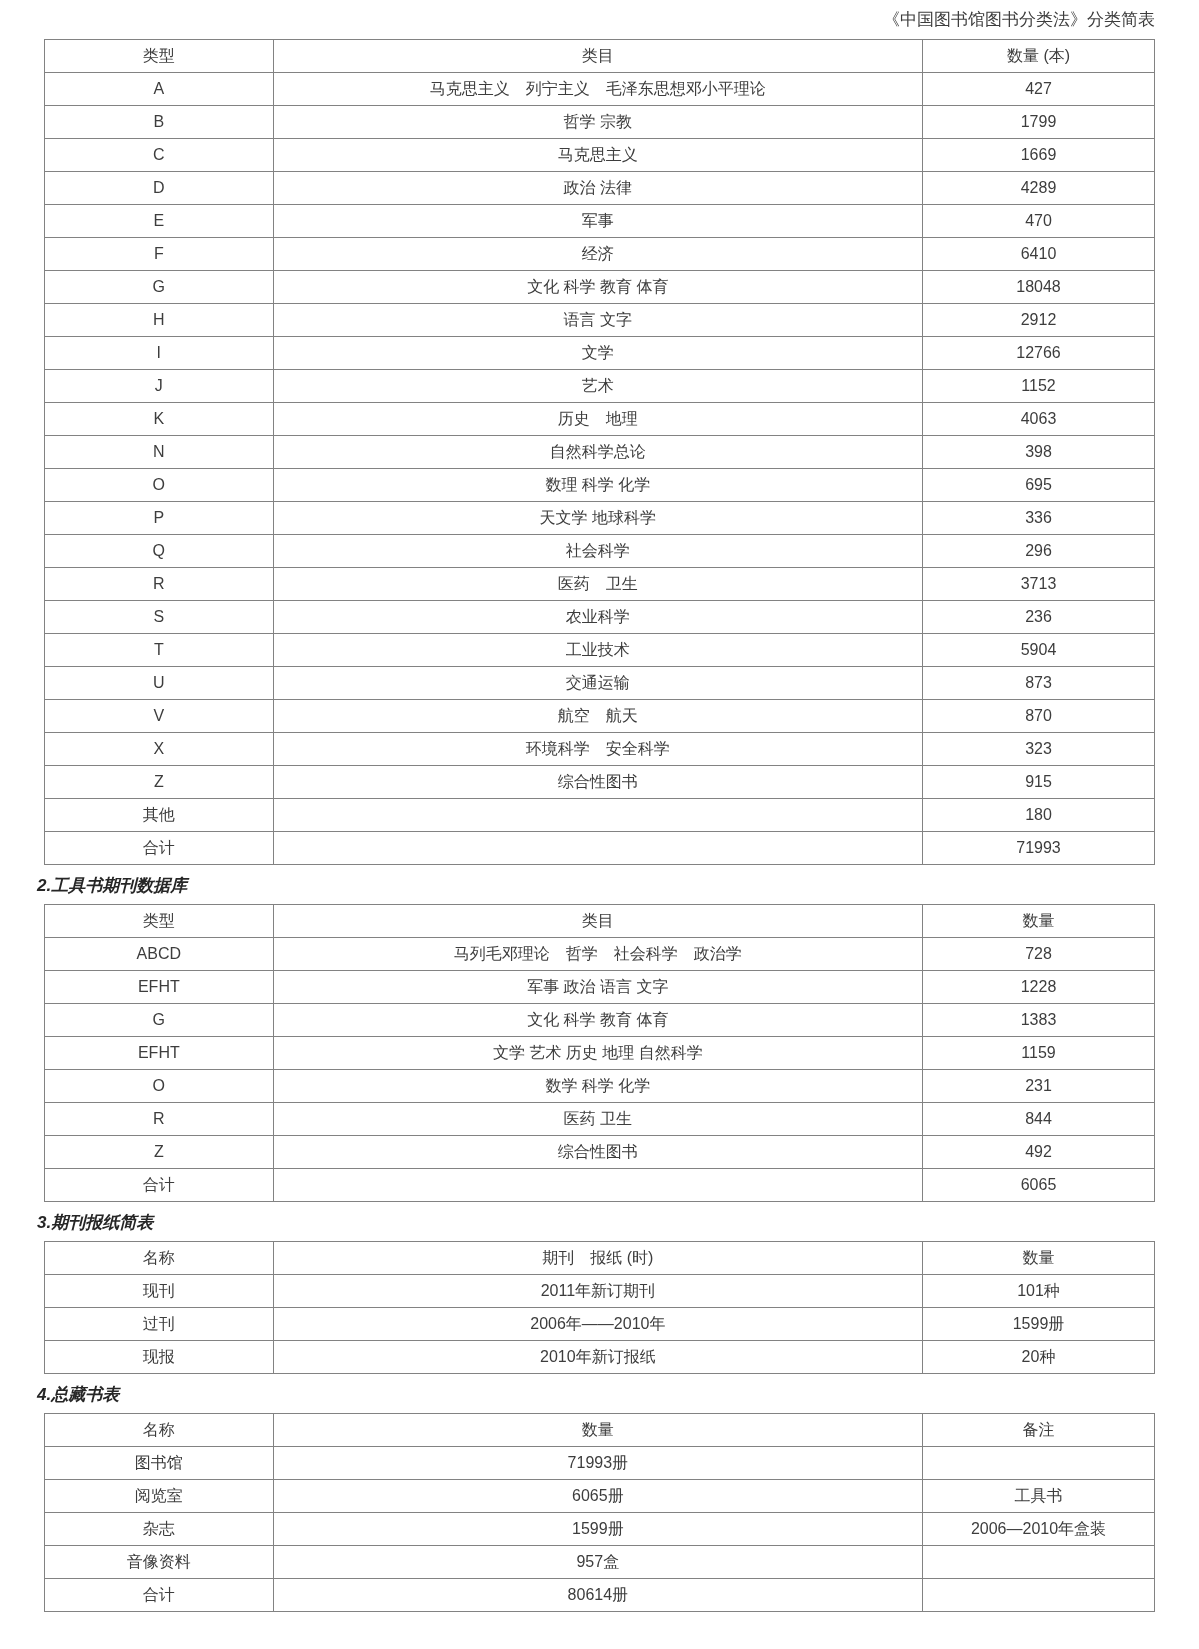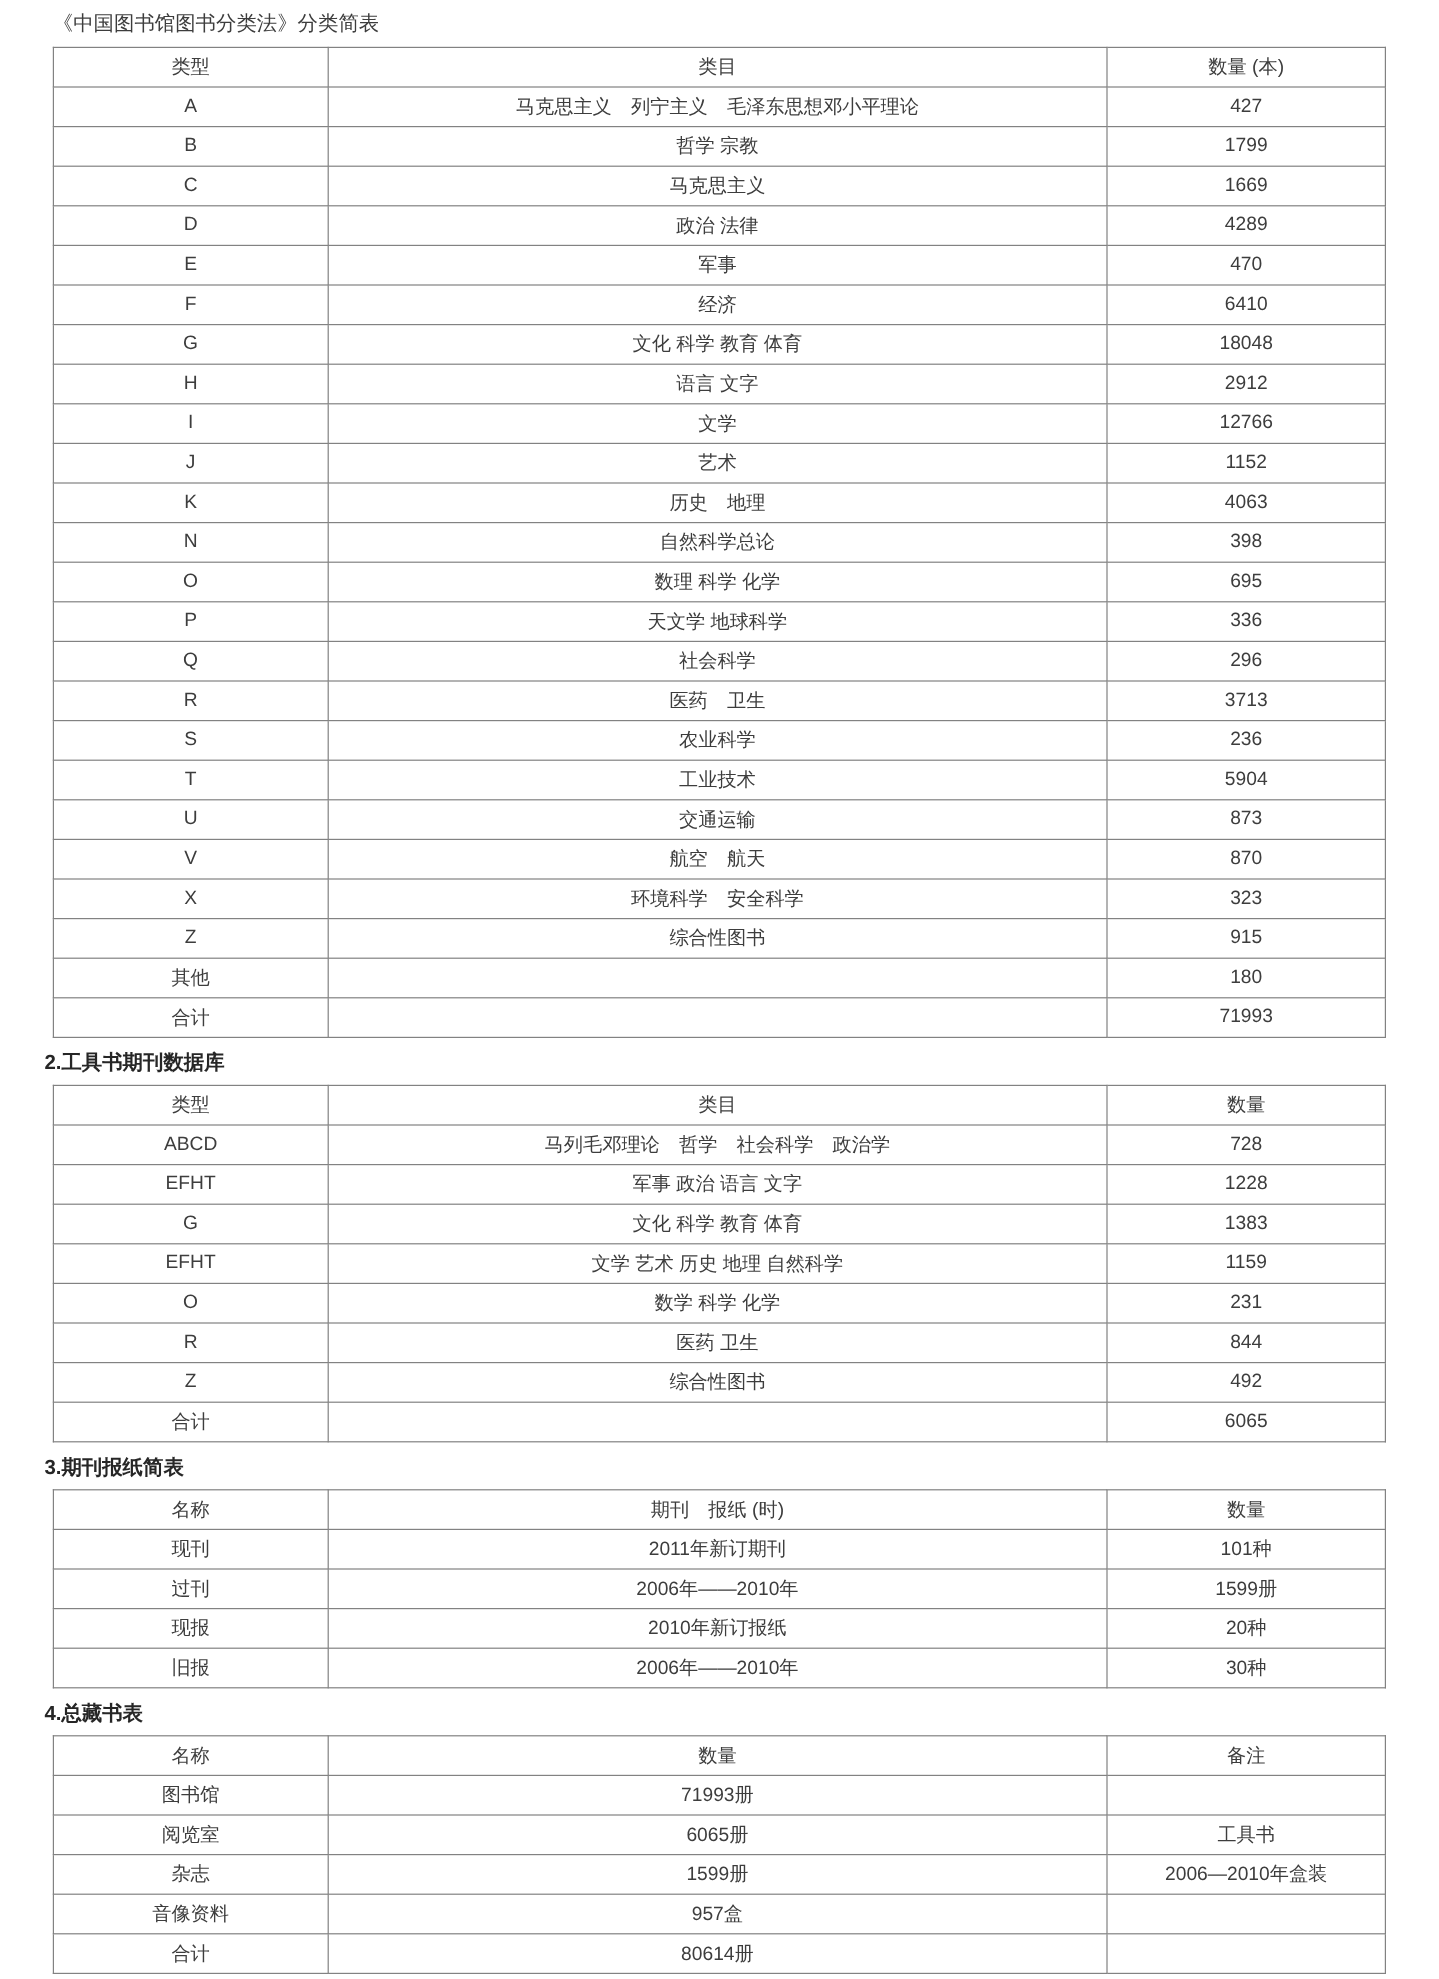--- a/index.html
+++ b/index.html
@@ -10,29 +10,30 @@
     color: #3d3d3d;
   }
   .page {
     width: 1199px;
     box-sizing: border-box;
     padding: 6px 44px 4px 44px;
   }
   .doc-title {
     font-size: 17px;
     font-weight: 400;
-    text-align: left;
+    text-align: right;
     color: #3d3d3d;
     margin: 2px 0 8px 0;
   }
   .section-heading {
     font-size: 17px;
     font-weight: 700;
     color: #262626;
     margin: 9px 0 7px -7px;
+    font-style: italic;
   }
   table.data-table {
     width: 100%;
     border-collapse: collapse;
     table-layout: fixed;
   }
   table.data-table th,
   table.data-table td {
     border: 1px solid #828282;
     height: 32px;
@@ -279,25 +280,20 @@
           <tr>
             <td>过刊</td>
             <td>2006年——2010年</td>
             <td>1599册</td>
           </tr>
           <tr>
             <td>现报</td>
             <td>2010年新订报纸</td>
             <td>20种</td>
           </tr>
-          <tr>
-            <td>旧报</td>
-            <td>2006年——2010年</td>
-            <td>30种</td>
-          </tr>
         </tbody>
       </table>
   </section>
 
   <section>
     <h2 class="section-heading">4.总藏书表</h2>
     <table class="data-table" data-table="3">
       <colgroup>
         <col class="c-type">
           <col class="c-cat">

